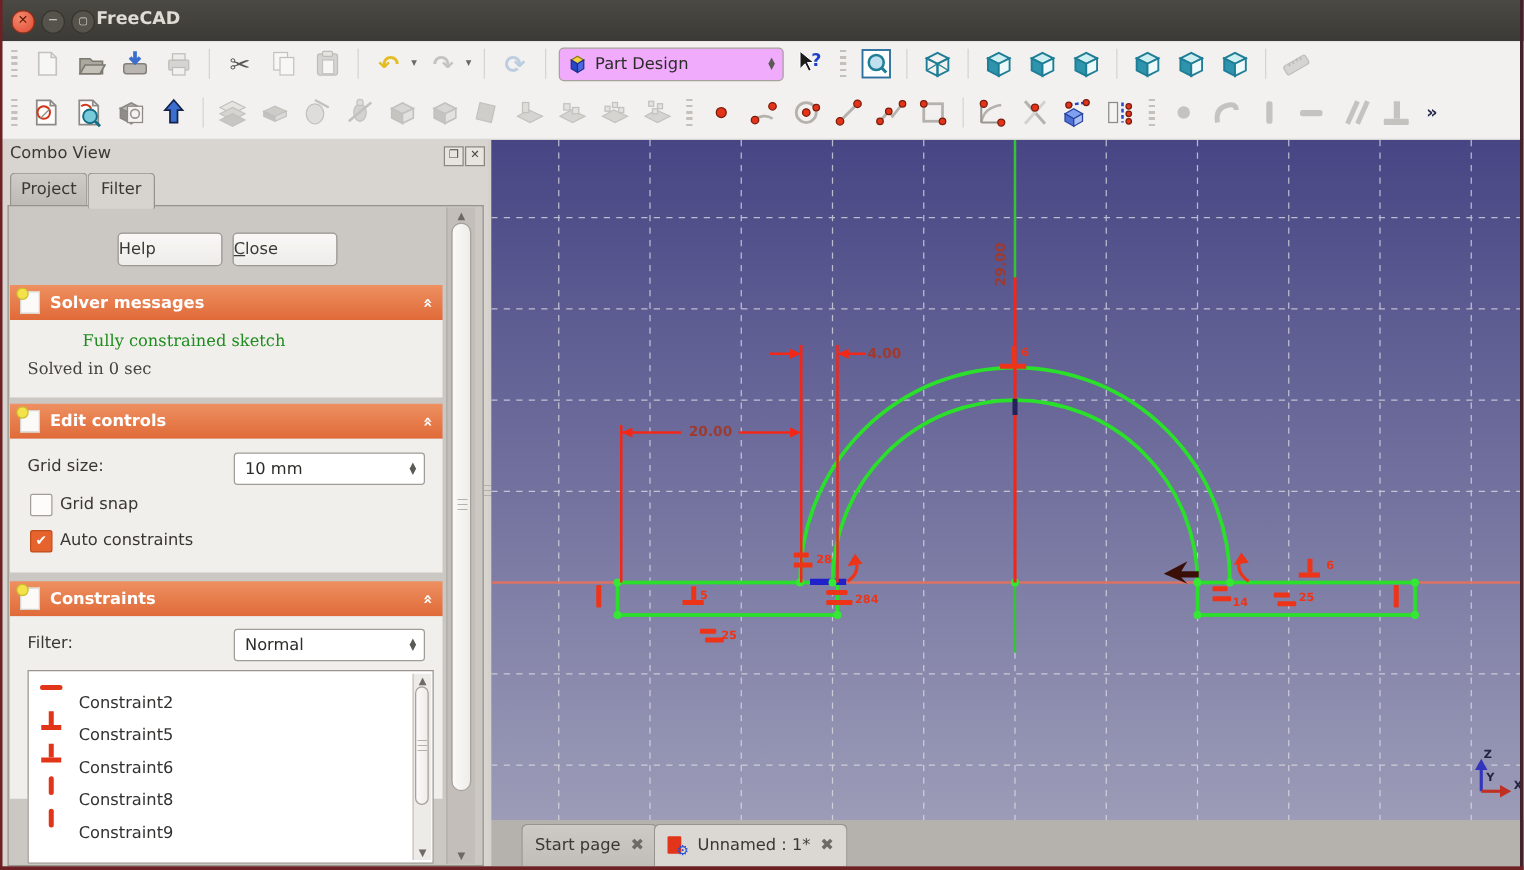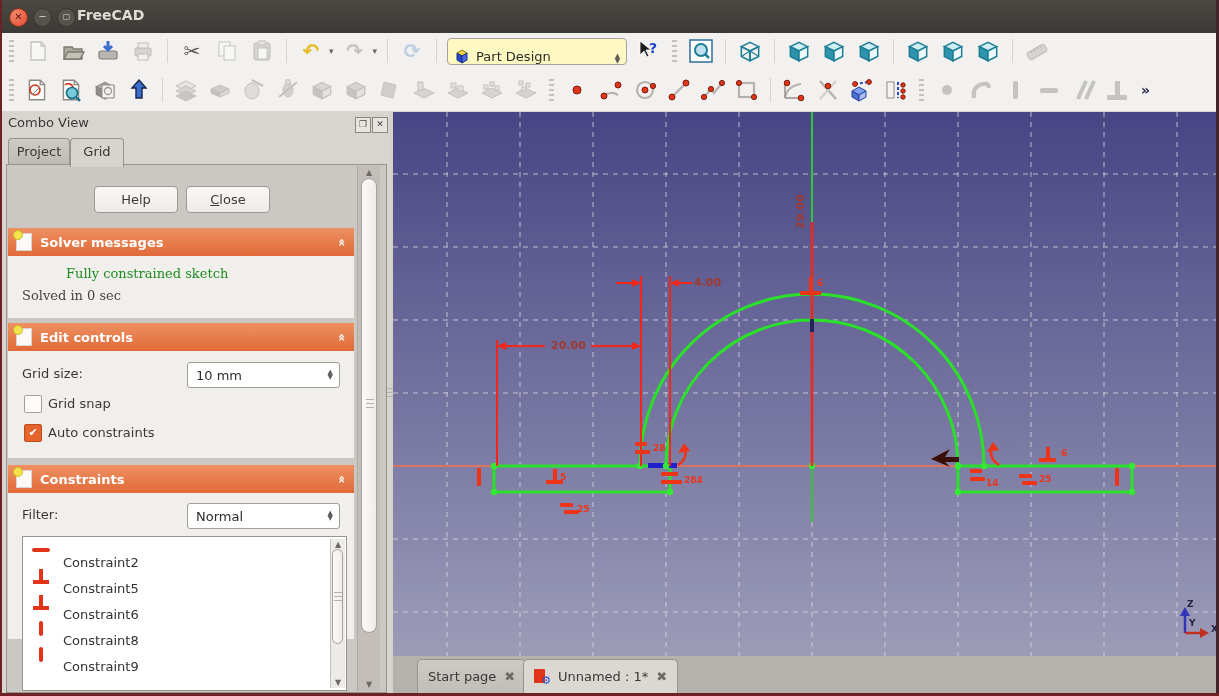--- a/index.html
+++ b/index.html
@@ -21,38 +21,38 @@
   
   #tb1{left:0;top:33px;width:1219px;height:36px;background:#f2f1ef;display:flex;align-items:center;gap:7px;padding-left:6px;box-sizing:border-box;}
   #tb2{left:0;top:69px;width:1219px;height:43px;background:#f2f1ef;display:flex;align-items:center;gap:6px;padding-left:6px;box-sizing:border-box;border-bottom:1px solid #d9d7d3;}
   .grip{width:5px;height:22px;background:repeating-linear-gradient(#c4c1bc 0 2px,transparent 2px 5px);margin:0 3px;}
   .tsep{width:1px;height:24px;background:#d6d4d0;margin:0 3px;}
   .tbi{width:28px;height:28px;display:flex;align-items:center;justify-content:center;flex:0 0 auto;}
   .tbi svg{display:block;}
   .glyph{font-size:20px;line-height:1;}
   .dis{opacity:.45;}
   .ddarrow{font-size:9px;color:#6b6966;margin-left:-3px;}
-  #wb-combo{width:180px;height:27px;background:#fef9c3;border:1px solid #a6a29c;border-radius:4px;
-            display:flex;align-items:flex-end;gap:6px;padding:0 6px;box-sizing:border-box;}
+  #wb-combo{width:180px;height:27px;background:#f0abfc;border:1px solid #a6a29c;border-radius:4px;
+            display:flex;align-items:center;gap:6px;padding:0 6px;box-sizing:border-box;}
   #wb-combo .lbl{font-size:13px;color:#2c2c2a;flex:1;}
   .spin{display:flex;flex-direction:column;align-items:center;line-height:5px;font-size:7px;color:#5c5a56;}
   .chev-more{font-size:14px;color:#2b2b4e;font-weight:bold;margin-left:4px;}
   
   #panel{left:0;top:112px;width:393px;height:581px;background:#d8d4d0;}
   #cv-title{left:8px;top:3px;font-size:13px;color:#3a3834;}
   .cv-btn{position:absolute;top:5px;width:14px;height:14px;border:1px solid #8a8680;background:#e8e5e1;
           font-size:9px;line-height:13px;text-align:center;color:#4a4844;}
   #cv-float{left:355px;} #cv-close{left:372px;}
   .tab{position:absolute;top:26px;height:26px;border:1px solid #96928c;border-bottom:none;
        border-radius:4px 4px 0 0;font-size:13px;color:#3a3834;text-align:center;line-height:26px;}
   #tab-project{left:8px;width:60px;background:linear-gradient(#cfcbc7,#bdb9b5);}
   #tab-tasks{left:70px;width:52px;background:#d7d3cf;height:28px;z-index:2;}
   #panel-frame{left:6px;top:52px;width:381px;height:529px;border:1px solid #96928c;background:#cbc7c3;box-sizing:border-box;}
   .pbtn{position:absolute;height:27px;background:linear-gradient(#f9f8f6,#eeece9);border:1px solid #9c9892;
-        border-radius:4px;font-size:13px;color:#3c3a36;text-align:center;line-height:25px;box-sizing:border-box;}
+        border-radius:4px;font-size:13px;color:#3c3a36;text-align:left;line-height:25px;box-sizing:border-box;}
   #btn-help{left:94px;top:74px;width:84px;}
   #btn-close-task{left:186px;top:74px;width:84px;}
   #btn-close-task u{text-decoration:underline;}
   .section-hd{position:absolute;left:8px;width:346px;height:28px;
       background:linear-gradient(var(--header-orange,#ee9061),#e06a38);display:flex;align-items:center;
       color:#fff;font-weight:bold;font-size:13px;gap:8px;padding-left:8px;box-sizing:border-box;}
   .sec-icon{width:14px;height:16px;background:#fbfaf8;border:1px solid #d8d5d0;position:relative;}
   .sec-icon i{position:absolute;left:-4px;top:-4px;width:8px;height:8px;border-radius:50%;background:#f3e24a;border:1px solid #cdbd2e;}
   .collapse{position:absolute;right:8px;color:#fff;font-weight:bold;font-size:13px;transform:rotate(90deg);}
   .section-bd{position:absolute;left:8px;width:346px;background:#f1efec;}
@@ -477,21 +477,21 @@
       </svg>
     </span>
   <span class="chev-more">»</span>
 </div>
 
 <div id="panel" class="abs">
   <div id="cv-title" class="abs">Combo View</div>
   <div id="cv-float" class="cv-btn">❐</div>
   <div id="cv-close" class="cv-btn">✕</div>
   <div id="tab-project" class="tab">Project</div>
-  <div id="tab-tasks" class="tab">Grid</div>
+  <div id="tab-tasks" class="tab">Filter</div>
   <div id="panel-frame" class="abs"></div>
 
   <div id="btn-help" class="pbtn">Help</div>
   <div id="btn-close-task" class="pbtn"><u>C</u><span title="Close">lose</span></div>
 
   <div class="section-hd" style="top:116px">
     <span class="sec-icon">
         <i></i>
       </span>
     <span>Solver messages</span>

